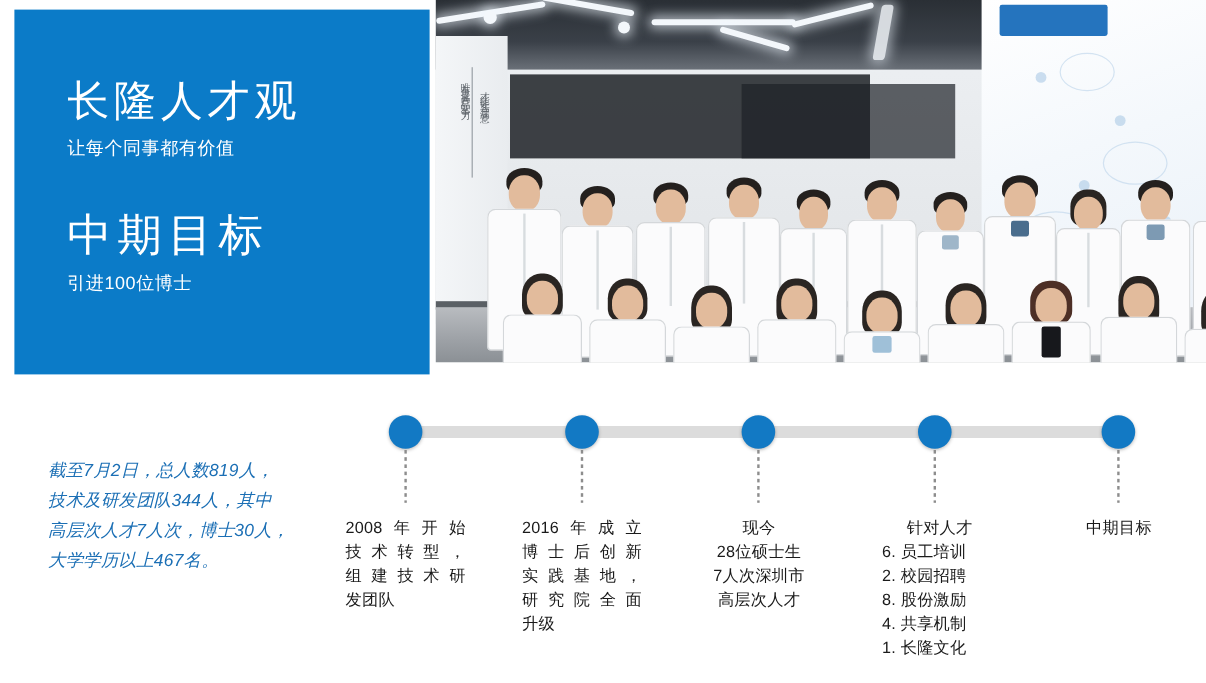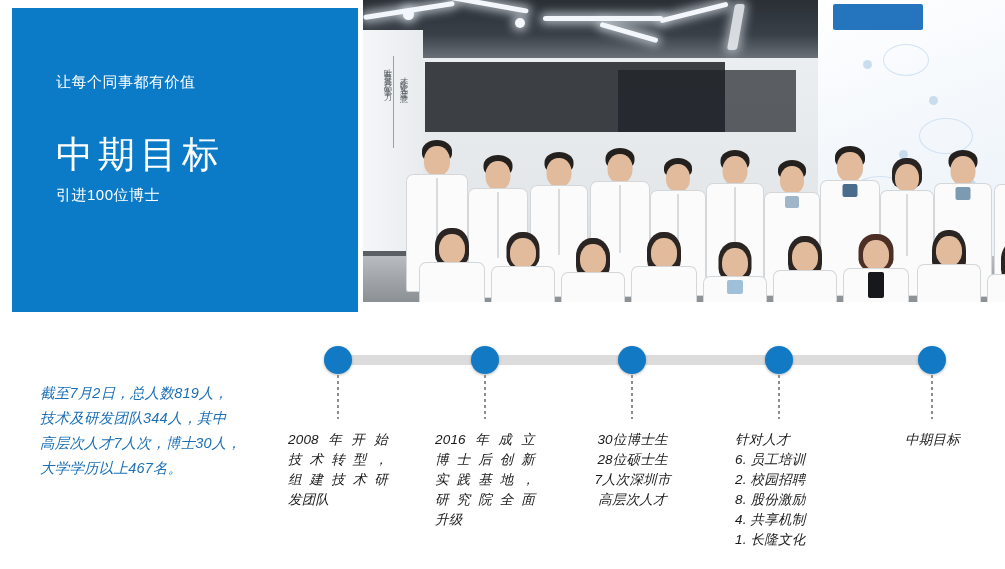--- a/index.html
+++ b/index.html
@@ -165,21 +165,21 @@
     top: 381px;
     width: 265px;
     color: #1b6fb5;
     font-size: 14.5px;
     line-height: 25px;
     letter-spacing: 0.2px;
   }
   .stats div { white-space: nowrap; font-style: italic; }
 
   
-  .timeline { position: absolute; left: 0; top: 0; width: 964px; height: 569px; font-style: italic; }
+  .timeline { position: absolute; left: 0; top: 0; width: 964px; height: 569px; }
   .tl-bar {
     position: absolute;
     left: 338px;
     top: 355px;
     width: 594px;
     height: 10px;
     background: #dcdcdc;
     border-radius: 1px;
   }
   .tl-node {
@@ -210,29 +210,30 @@
     letter-spacing: 0.2px;
   }
   .tl-label .ln { white-space: nowrap; }
   .tl-label.just .ln {
     text-align: justify;
     text-align-last: justify;
     white-space: normal;
   }
   .tl-label.center { text-align: center; }
   .tl-label.listy { text-align: left; }
-  .tl-label.listy .hd { text-align: left; }
+  .tl-label.listy .hd { text-align: center; }
 </style>
 </head>
 <body>
 
 <div class="slide">
 
   <div class="hero-panel">
     <div class="hero-inner">
+      <div class="hero-title">长隆人才观</div>
       <div class="hero-sub">让每个同事都有价值</div>
       <div class="hero-block-2">
         <div class="hero-title-2">中期目标</div>
         <div class="hero-sub">引进100位博士</div>
       </div>
     </div>
   </div>
 
   <div class="photo">
     <div class="ph-wall"></div>
@@ -415,21 +416,21 @@
       <div class="ln">2016年成立</div>
       <div class="ln">博士后创新</div>
       <div class="ln">实践基地，</div>
       <div class="ln">研究院全面</div>
       <div class="ln" style="text-align-last:left;">升级</div>
     </div>
 
     <div class="tl-node" style="left:632px;"></div>
     <div class="tl-dotted" style="left:632px;"></div>
     <div class="tl-label center" style="left:575px;width:115px;">
-      <div class="ln">30位博士生</div>
+      <div class="ln">现今</div>
       <div class="ln">28位硕士生</div>
       <div class="ln">7人次深圳市</div>
       <div class="ln">高层次人才</div>
     </div>
 
     <div class="tl-node" style="left:779px;"></div>
     <div class="tl-dotted" style="left:779px;"></div>
     <div class="tl-label listy" style="left:735px;width:96px;">
       <div class="hd">针对人才</div>
       <div class="ln">6. 员工培训</div>

